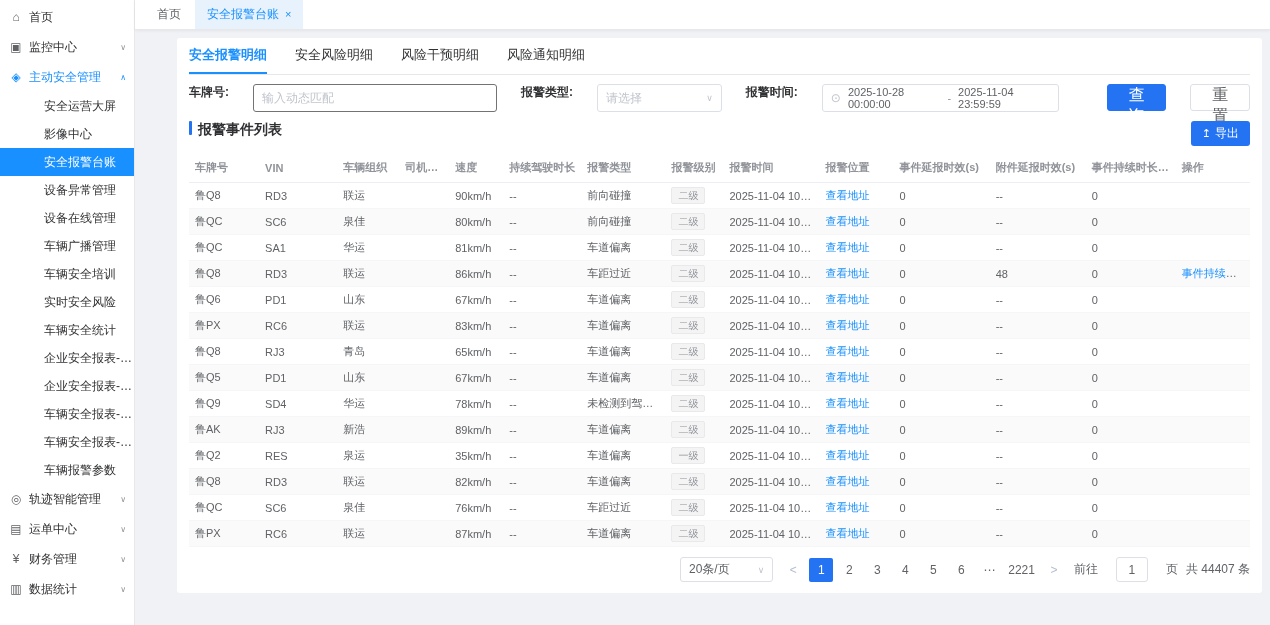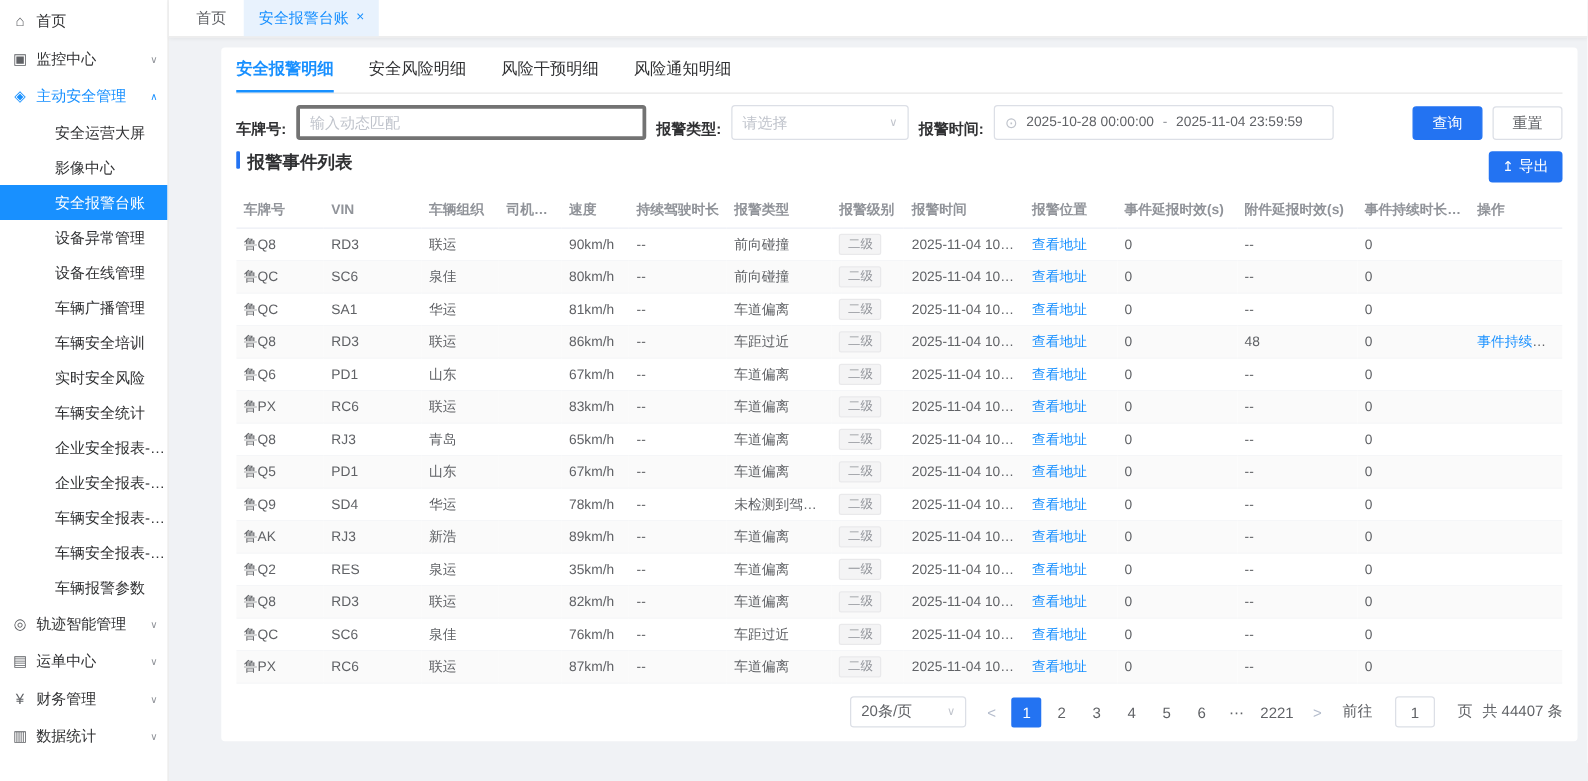--- a/index.html
+++ b/index.html
@@ -25,31 +25,31 @@
   .tb-close { margin-left:6px; font-size:11px; line-height:1; }
 
   .content { flex:1; padding:8px 8px 32px; display:flex; min-height:0; }
   .card { background:#fff; flex:1; border-radius:3px; padding:0 12px 8px; display:flex; flex-direction:column; min-width:0; min-height:0;margin-left:34px; }
 
   .card-tabs { display:flex; gap:28px; border-bottom:1px solid #e8e8e8; height:37px; align-items:stretch; flex:none; }
   .ct-tab { font-size:13px; color:#303133; display:flex; align-items:center; cursor:pointer; border-bottom:2px solid transparent; }
   .ct-tab.active { color:var(--link); font-weight:bold; border-bottom-color:var(--link); }
 
   
-  .filters { display:flex; align-items:flex-end; padding:9px 0 8px; gap:8px; flex:none; }
+  .filters { display:flex; align-items:flex-start; padding:9px 0 8px; gap:24px; flex:none; }
   .f-label { font-size:12px; color:#303133; font-weight:bold; white-space:nowrap; }
-  .f-input { width:280px; height:28px; border:3px solid #737373; border-radius:3px; padding:0 8px; font-size:12px; color:#606266; font-family:inherit; outline:none; }
+  .f-input { width:280px; height:28px; border:1px solid #737373; border-radius:3px; padding:0 8px; font-size:12px; color:#606266; font-family:inherit; outline:none; }
   .f-input::placeholder { color:#c0c4cc; }
   .f-select { width:142px; height:28px; border:1px solid #dcdfe6; border-radius:3px; padding:0 8px; display:flex; align-items:center; justify-content:space-between; color:#c0c4cc; cursor:pointer; }
   .f-select .caret { font-size:9px; color:#c0c4cc; }
   .f-range { width:272px; height:28px; border:1px solid #dcdfe6; border-radius:3px; padding:0 8px; display:flex; align-items:center; gap:7px; font-size:11px; color:#606266; cursor:pointer; }
   .f-range .clock { color:#c0c4cc; font-size:12px; }
   .f-range .sep { color:#909399; }
   .f-spacer { flex:1; }
-  .btn { height:27px; padding:0 15px; border-radius:3px; font-size:12px; border:1px solid #dcdfe6; background:#fff; color:#606266; cursor:pointer; font-family:inherit; }
+  .btn { height:27px; padding:0 15px; border-radius:3px; font-size:16px; border:1px solid #dcdfe6; background:#fff; color:#606266; cursor:pointer; font-family:inherit; }
   .btn-primary { background:var(--accent); border-color:var(--accent); color:#fff; }
 
   
   .section-header { display:flex; align-items:flex-start; margin:1px 0 7px; flex:none; }
   .sh-bar { width:3px; height:14px; background:var(--accent); border-radius:1px; margin-right:6px; }
   .sh-title { font-size:14px; font-weight:bold; color:#303133; }
   .export-btn { margin-left:auto; height:25px; padding:0 11px; border-radius:3px; background:var(--accent); color:#fff; border:none; font-size:12px; cursor:pointer; display:flex; align-items:center; gap:4px; font-family:inherit; }
   .export-btn .ex-icon { font-size:11px; }
 
   

